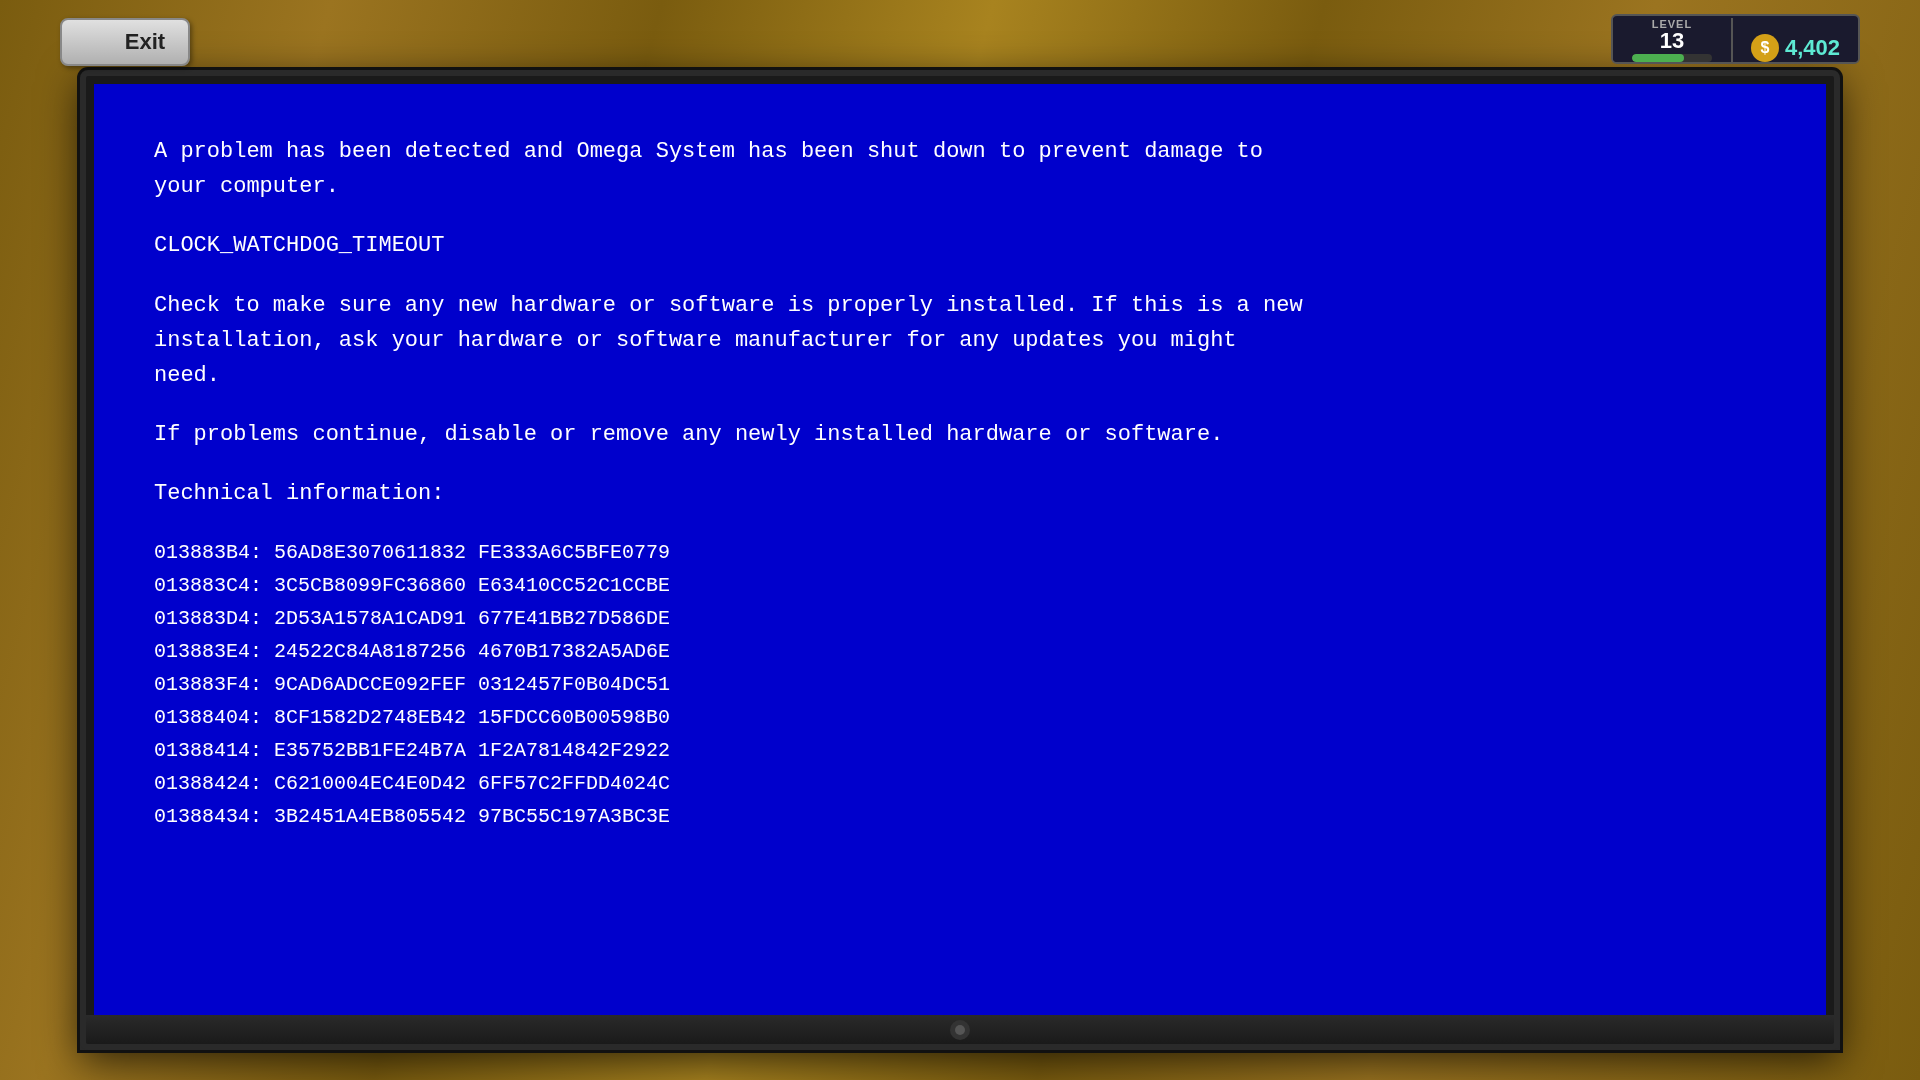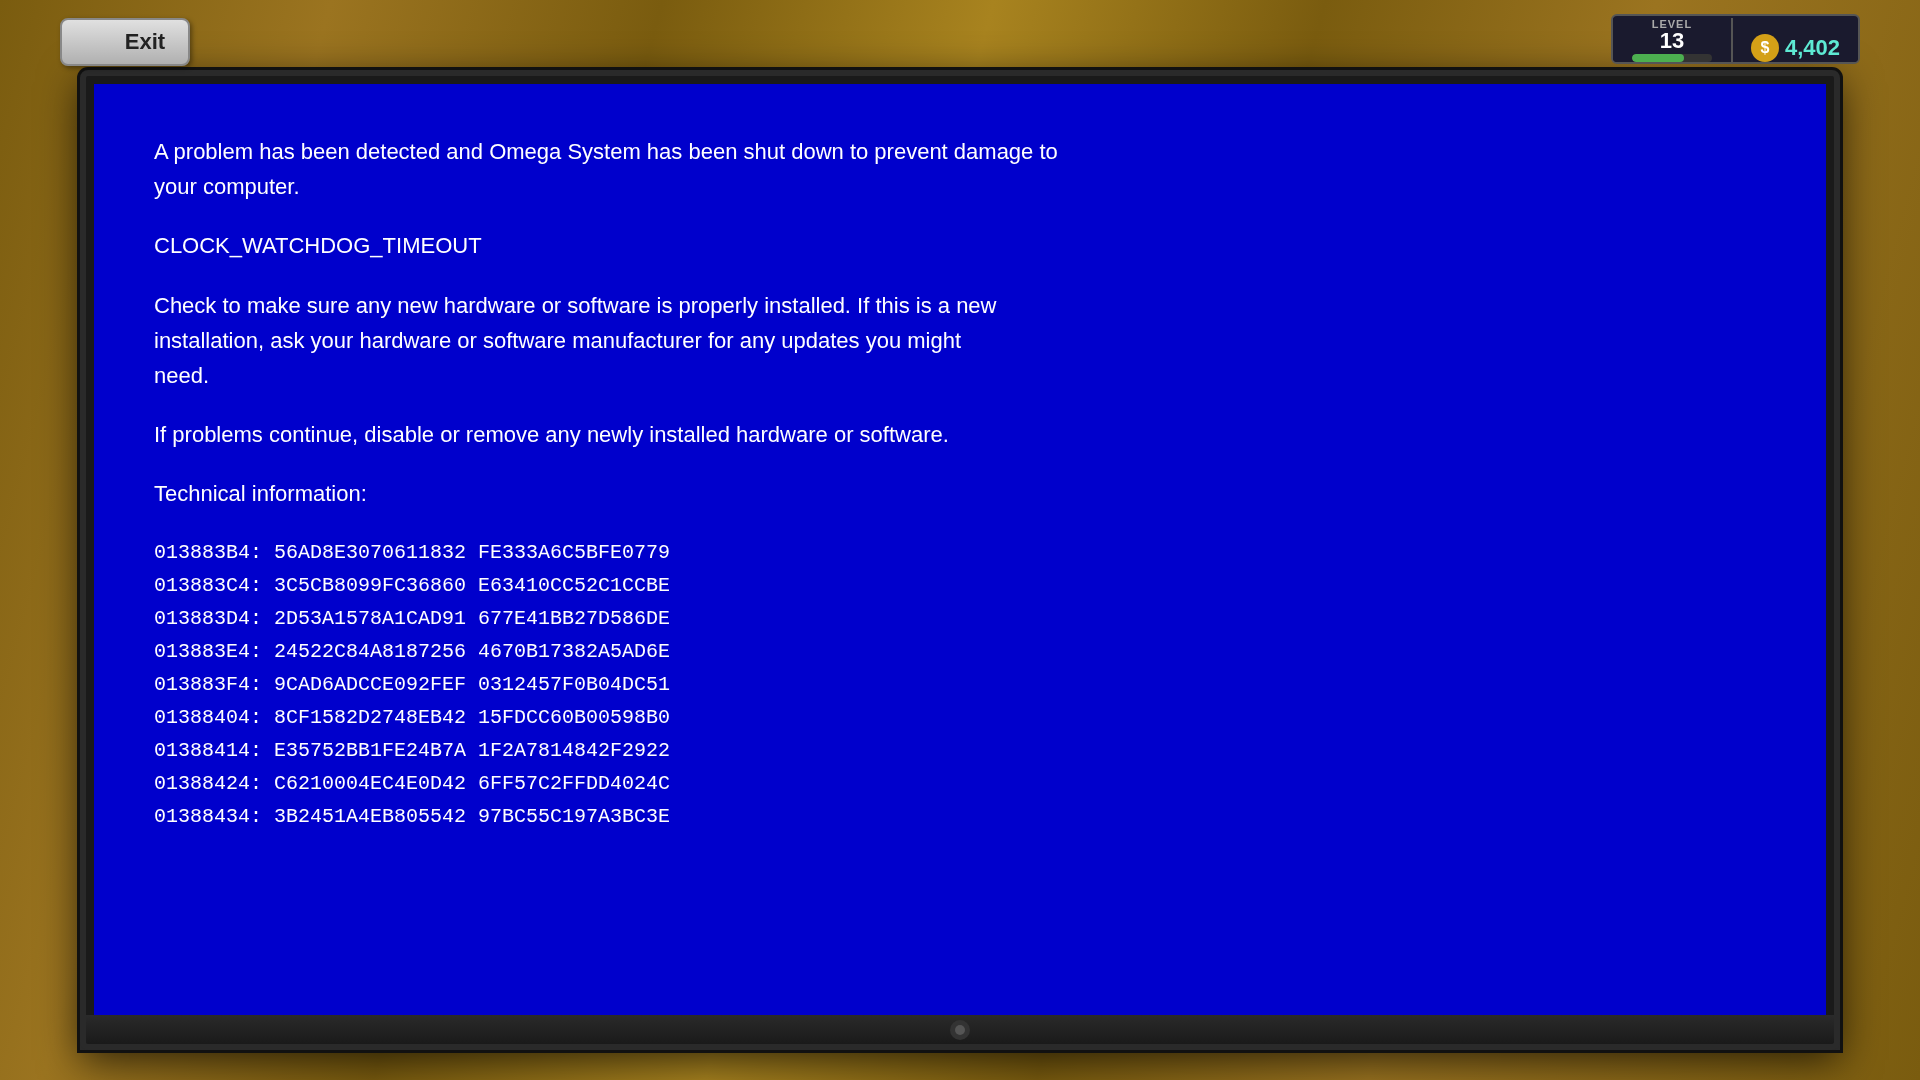--- a/index.html
+++ b/index.html
@@ -171,21 +171,21 @@
     .bsod {
       position: absolute;
       inset: 0;
       background: #0000cc;
       padding: 50px 60px 40px 60px;
       overflow: hidden;
     }
 
     .bsod-text {
       color: #ffffff;
-      font-family: Liberation Sans, sans-serif;
+      font-family: Liberation Mono, monospace;
       font-size: 22px;
       line-height: 1.6;
       white-space: pre-wrap;
     }
 
     .bsod-para {
       margin-bottom: 24px;
     }
 
     .tech-info {

